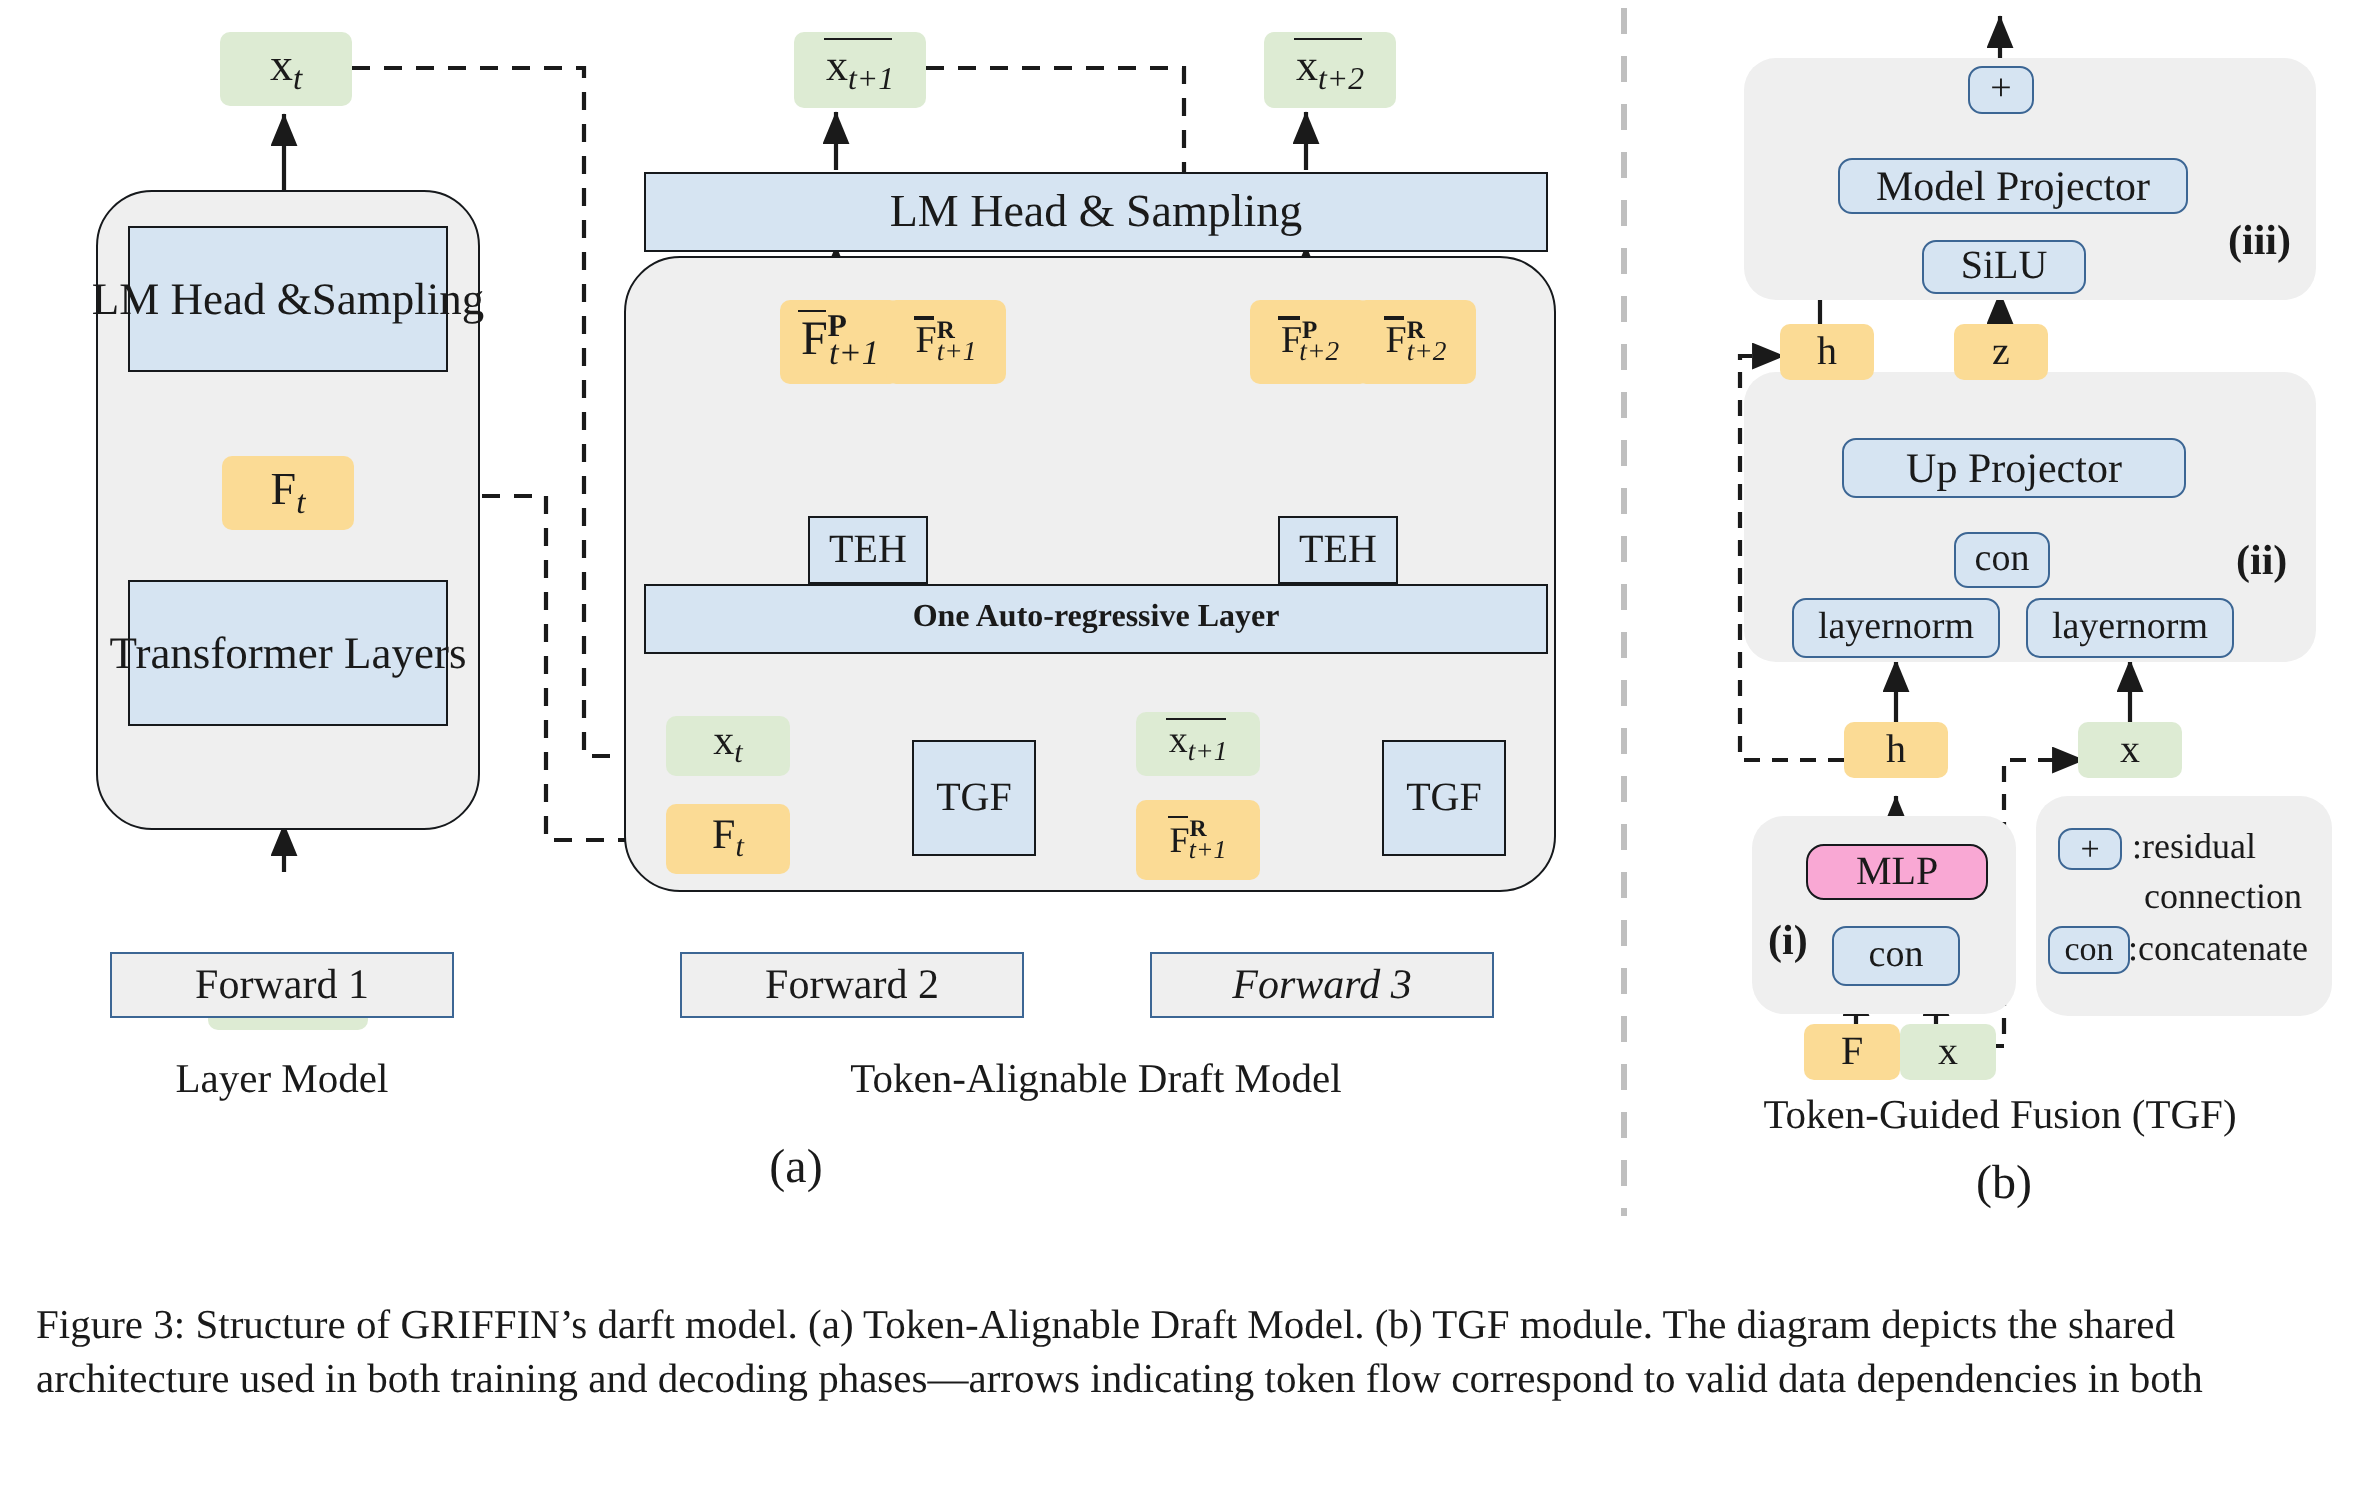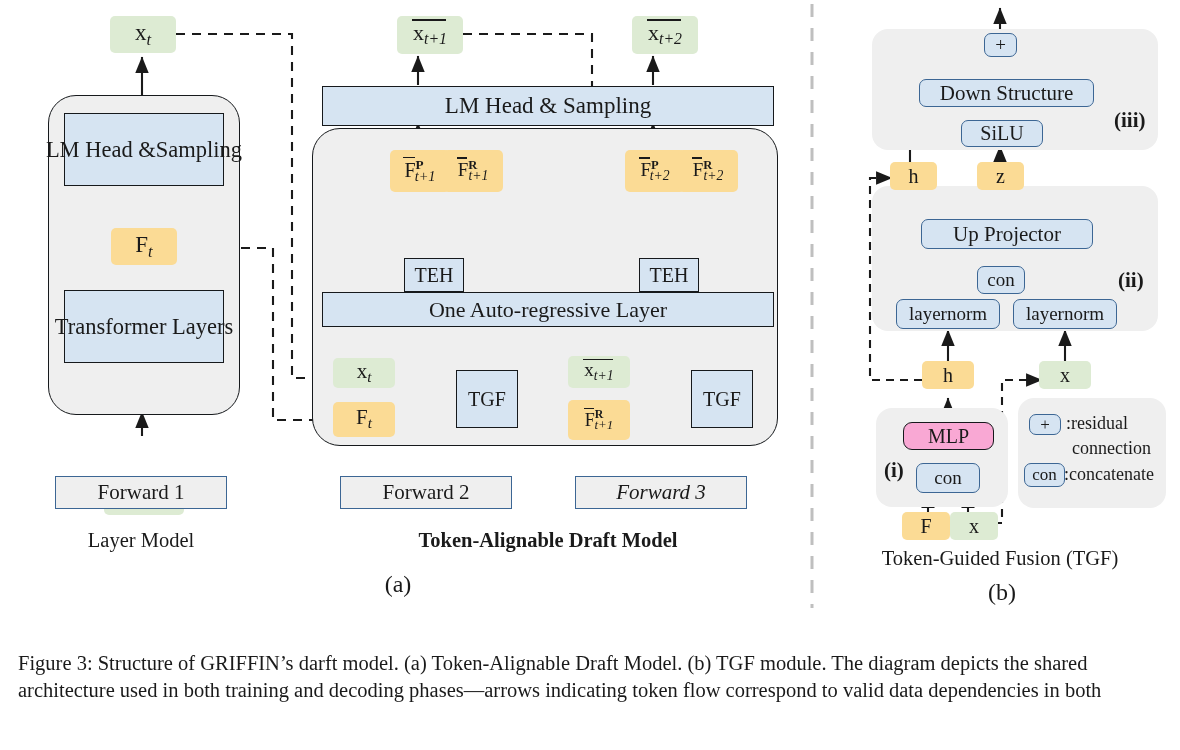--- a/index.html
+++ b/index.html
@@ -160,41 +160,41 @@
   </div>
 
   <div class="node green" style="left:632px;top:16px;width:66px;height:38px;font-size:22px;">
     <span class="ovl">x<span class="sub">t+2</span></span>
   </div>
 
   <div class="node blue" style="left:322px;top:86px;width:452px;height:40px;font-size:23px;">
     <span>LM Head &amp; Sampling</span>
   </div>
 
-  <div class="node yellow" style="left:390px;top:150px;width:60px;height:42px;font-size:20px;">
+  <div class="node yellow" style="left:390px;top:150px;width:60px;height:42px;font-size:24px;">
     <span><span class="ovl">F</span><span class="sup">P</span><span class="sub" style="margin-left:-9px;">t+1</span></span>
   </div>
   <div class="node yellow" style="left:443px;top:150px;width:60px;height:42px;font-size:19px;">
     <span><span class="ovl">F</span><span class="sup">R</span><span class="sub" style="margin-left:-9px;">t+1</span></span>
   </div>
   <div class="node yellow" style="left:625px;top:150px;width:60px;height:42px;font-size:19px;">
     <span><span class="ovl">F</span><span class="sup">P</span><span class="sub" style="margin-left:-9px;">t+2</span></span>
   </div>
   <div class="node yellow" style="left:678px;top:150px;width:60px;height:42px;font-size:19px;">
     <span><span class="ovl">F</span><span class="sup">R</span><span class="sub" style="margin-left:-9px;">t+2</span></span>
   </div>
 
   <div class="node blue" style="left:404px;top:258px;width:60px;height:34px;font-size:20px;">
     <span>TEH</span>
   </div>
   <div class="node blue" style="left:639px;top:258px;width:60px;height:34px;font-size:20px;">
     <span>TEH</span>
   </div>
 
-  <div class="node blue" style="left:322px;top:292px;width:452px;height:35px;font-size:22px;">
+  <div class="node blue" style="left:322px;top:292px;width:452px;height:35px;font-size:16px;font-weight:bold;">
     <span>One Auto-regressive Layer</span>
   </div>
 
   <div class="node green" style="left:333px;top:358px;width:62px;height:30px;font-size:21px;">
     <span>x<span class="sub">t</span></span>
   </div>
   <div class="node yellow" style="left:333px;top:402px;width:62px;height:35px;font-size:21px;">
     <span>F<span class="sub">t</span></span>
   </div>
   <div class="node blue" style="left:456px;top:370px;width:62px;height:58px;font-size:20px;">
@@ -211,42 +211,42 @@
     <span>TGF</span>
   </div>
 
   <div class="node fwd" style="left:340px;top:476px;width:172px;height:33px;font-size:21px;">
     <span>Forward 2</span>
   </div>
   <div class="node fwd" style="left:575px;top:476px;width:172px;height:33px;font-size:21px;font-style:italic;">
     <span>Forward 3</span>
   </div>
 
-  <div class="node plain" style="left:398px;top:527px;width:300px;height:28px;font-size:20.5px;font-weight:bold;">
+  <div class="node plain" style="left:398px;top:527px;width:300px;height:28px;font-size:20.5px;">
     <span>Token-Alignable Draft Model</span>
   </div>
 
   <div class="node plain" style="left:348px;top:570px;width:100px;height:30px;font-size:24px;">
     <span>(a)</span>
   </div>
 
   <div class="node grey-round" style="left:872px;top:29px;width:286px;height:121px;"></div>
   <div class="node grey-round" style="left:872px;top:186px;width:286px;height:145px;"></div>
   <div class="node grey-round" style="left:876px;top:408px;width:132px;height:99px;"></div>
   <div class="node grey-round" style="left:1018px;top:398px;width:148px;height:110px;"></div>
 
   <span class="romanlbl" style="left:1114px;top:108px;">(iii)</span>
   <span class="romanlbl" style="left:1118px;top:268px;">(ii)</span>
   <span class="romanlbl" style="left:884px;top:458px;">(i)</span>
 
   <div class="node blue-round" style="left:984px;top:33px;width:33px;height:24px;font-size:19px;">
     <span>+</span>
   </div>
   <div class="node blue-round" style="left:919px;top:79px;width:175px;height:28px;font-size:21px;">
-    <span>Down Structure</span>
+    <span>Model Projector</span>
   </div>
   <div class="node blue-round" style="left:961px;top:120px;width:82px;height:27px;font-size:20px;">
     <span>SiLU</span>
   </div>
 
   <div class="node yellow" style="left:890px;top:162px;width:47px;height:28px;font-size:20px;">
     <span>h</span>
   </div>
   <div class="node yellow" style="left:977px;top:162px;width:47px;height:28px;font-size:20px;">
     <span>z</span>

